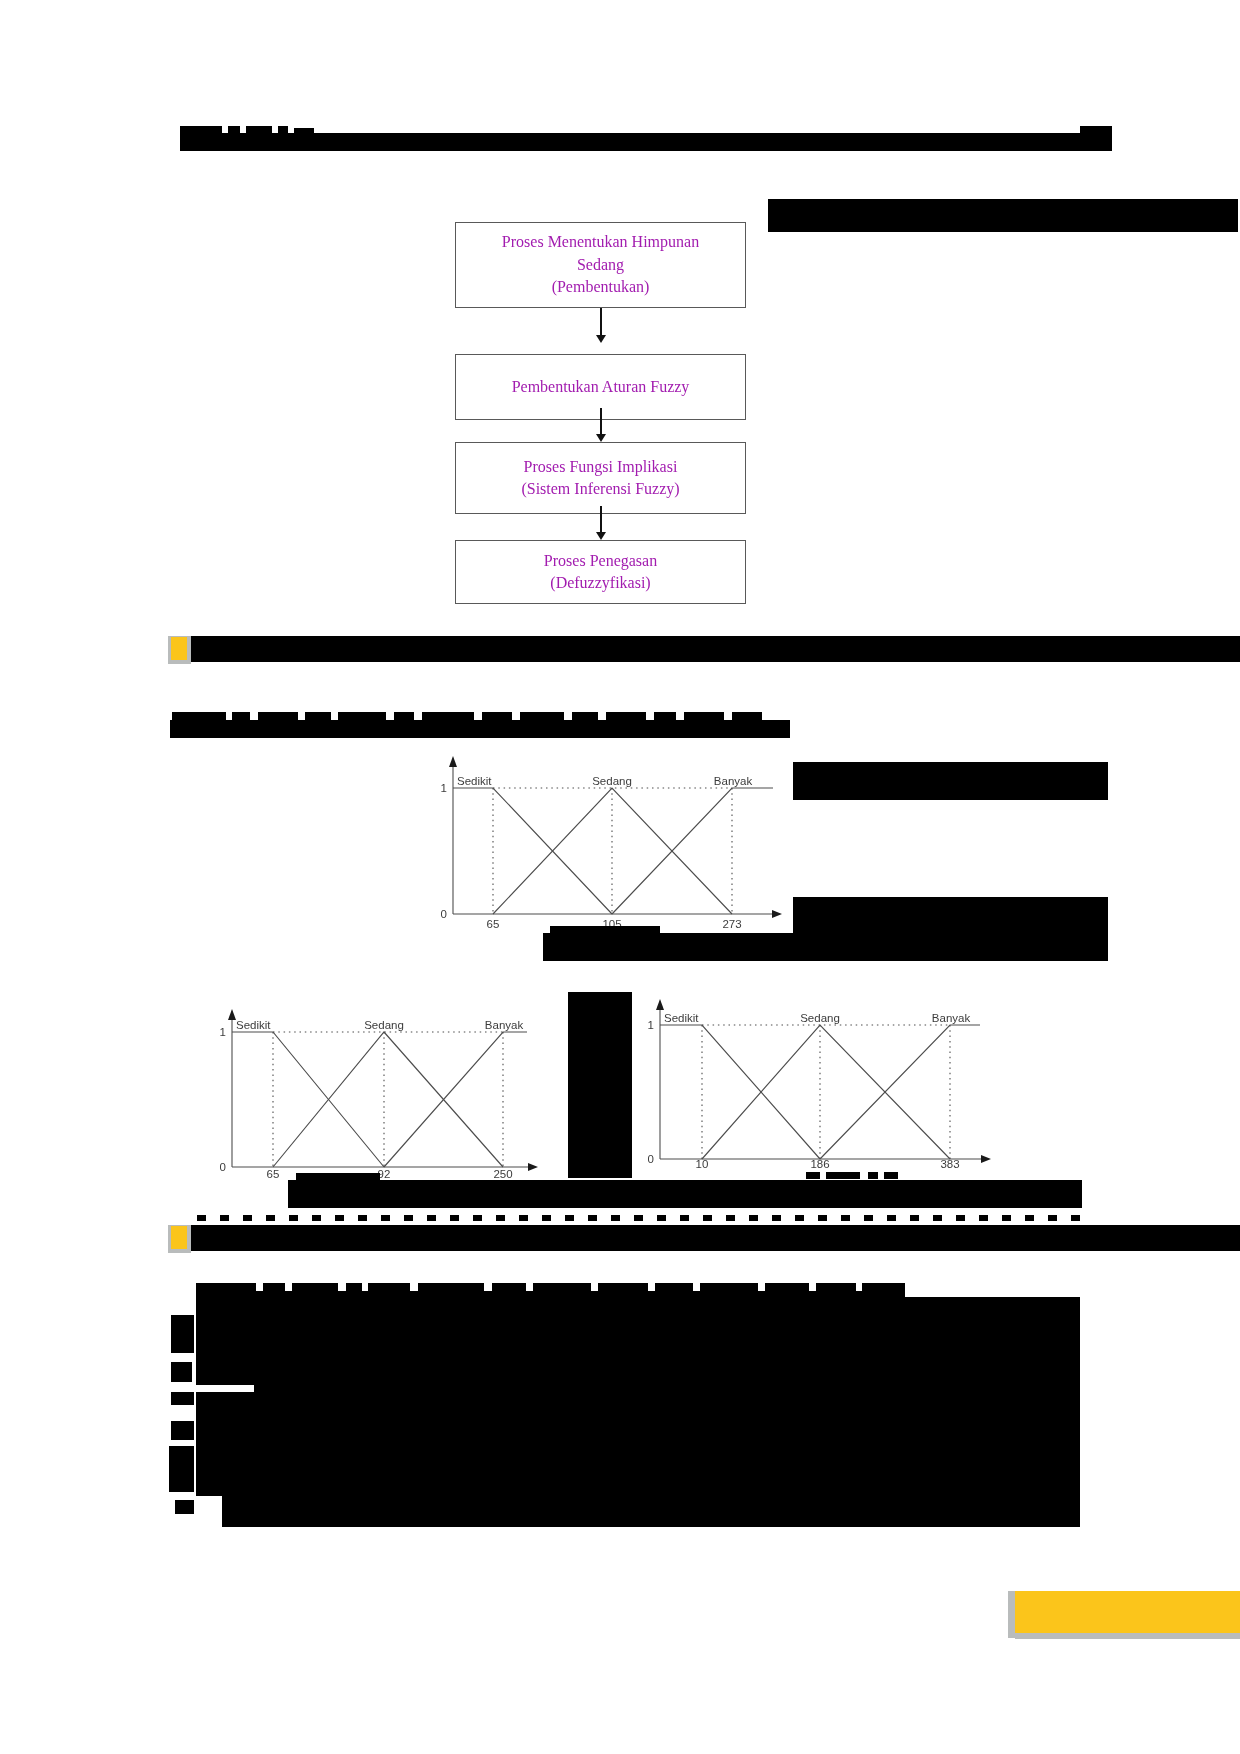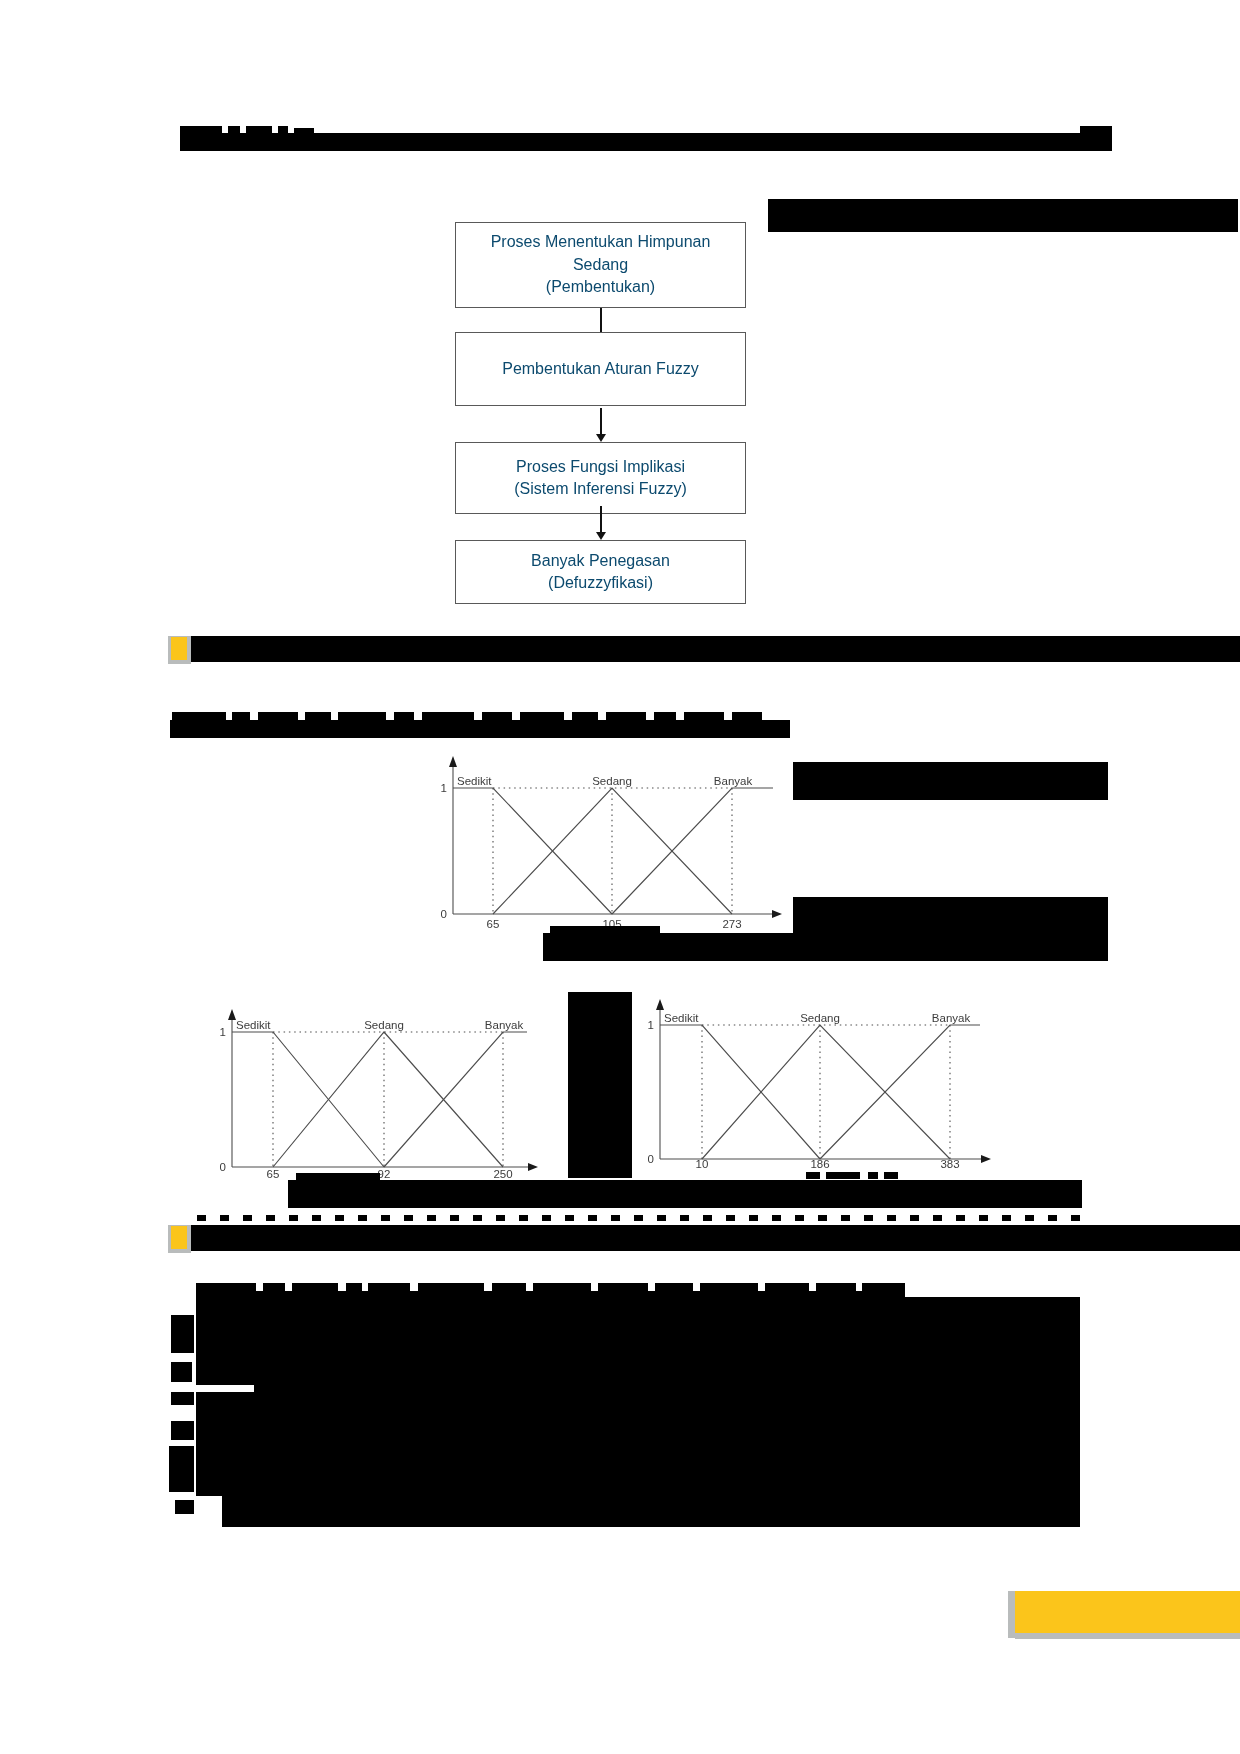--- a/index.html
+++ b/index.html
@@ -20,21 +20,21 @@
   }
   .white-notch{position:absolute;background:#ffffff;}
   
   .flowchart{position:absolute;left:455px;top:222px;width:291px;}
   .fc-box{
     position:absolute;left:0;width:100%;
     box-sizing:border-box;
     border:1.4px solid #595959;
     background:#fff;
     display:flex;flex-direction:column;align-items:center;justify-content:center;
-    font-size:16px;line-height:1.4;color:#0c4a6e;text-align:center;
+    font-size:16px;line-height:1.4;color:#a21caf;text-align:center;font-family:Liberation Serif, serif;
   }
   .fc-arrow{position:absolute;left:50%;width:2px;margin-left:-1px;background:#111;}
   .fc-arrow::after{
     content:"";position:absolute;left:50%;bottom:-8px;
     transform:translateX(-50%);
     width:0;height:0;
     border-left:5px solid transparent;border-right:5px solid transparent;
     border-top:8px solid #111;
   }
   .chart{position:absolute;}
@@ -54,31 +54,31 @@
 
   <div class="rd" style="left:768px;top:199px;width:470px;height:33px"></div>
 
   <div class="flowchart">
     <div class="fc-box" style="top:0;height:86px">
       <div>Proses  Menentukan Himpunan</div>
       <div>Sedang</div>
       <div>(Pembentukan)</div>
     </div>
     <div class="fc-arrow" style="top:86px;height:27px"></div>
-    <div class="fc-box" style="top:110px;height:74px">
+    <div class="fc-box" style="top:132px;height:66px">
       <div>Pembentukan Aturan Fuzzy</div>
     </div>
     <div class="fc-arrow" style="top:186px;height:26px"></div>
     <div class="fc-box" style="top:220px;height:72px">
       <div>Proses Fungsi Implikasi</div>
       <div>(Sistem Inferensi Fuzzy)</div>
     </div>
     <div class="fc-arrow" style="top:284px;height:26px"></div>
     <div class="fc-box" style="top:318px;height:64px">
-      <div>Banyak Penegasan</div>
+      <div>Proses Penegasan</div>
       <div>(Defuzzyfikasi)</div>
     </div>
   </div>
 
   <div class="gray" style="left:168px;top:636px;width:23px;height:28px"></div>
   <div class="chip" style="left:171px;top:637px;width:16px;height:23px"></div>
   <div class="rd" style="left:191px;top:636px;width:1049px;height:26px"></div>
 
   <div class="rd" style="left:170px;top:720px;width:620px;height:18px"></div>
   <div class="rd" style="left:172px;top:712px;width:54px;height:8px"></div>

